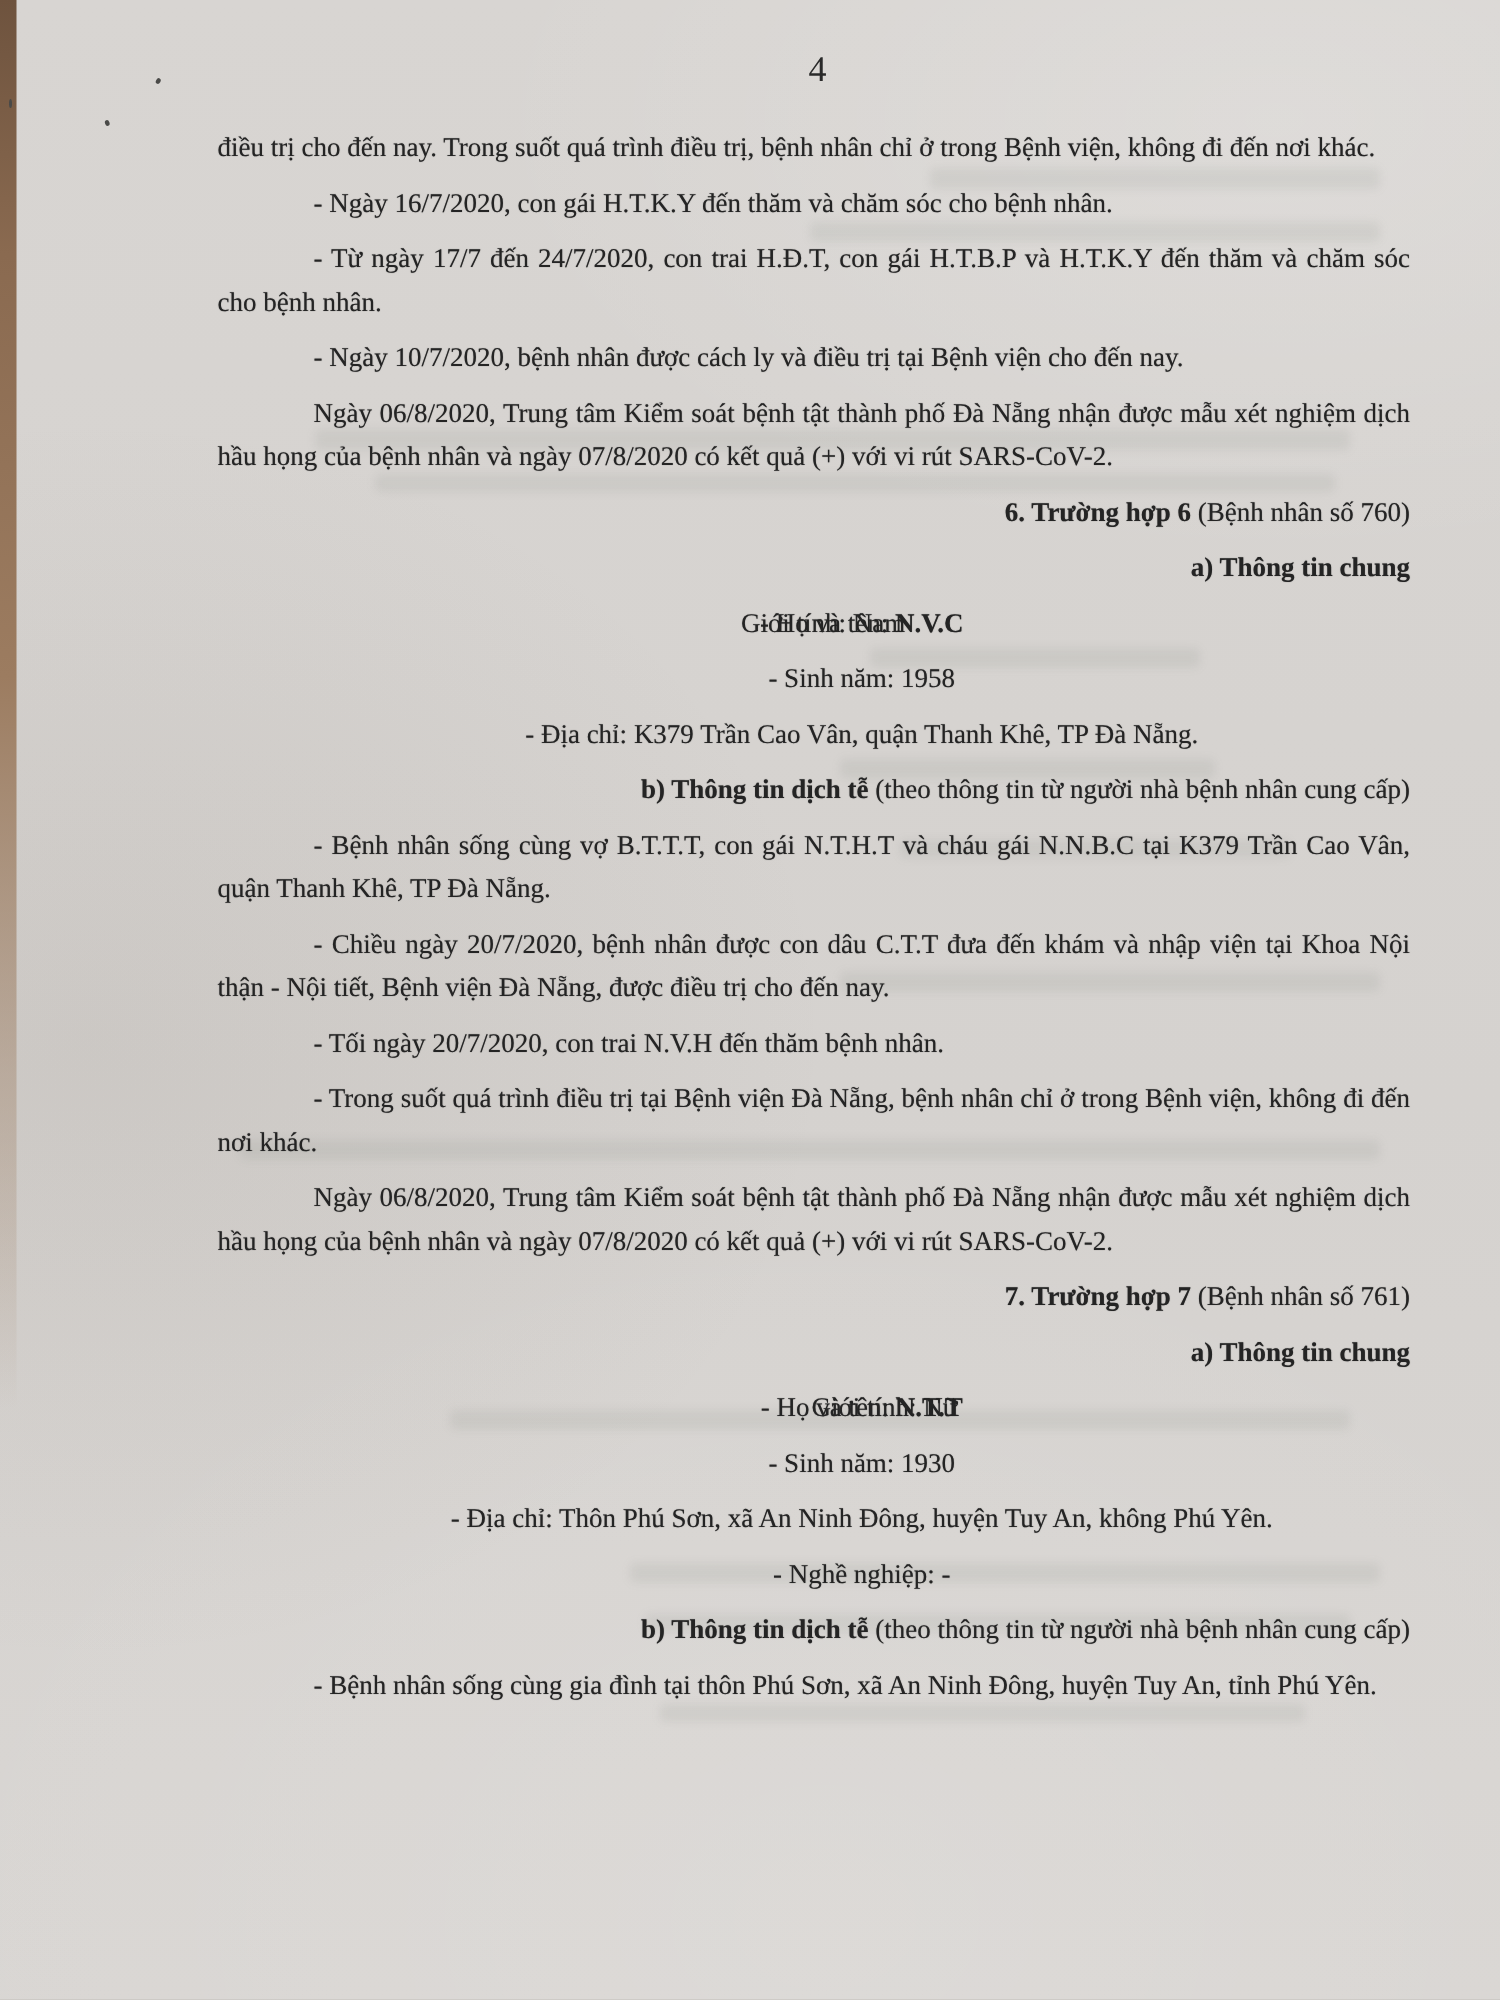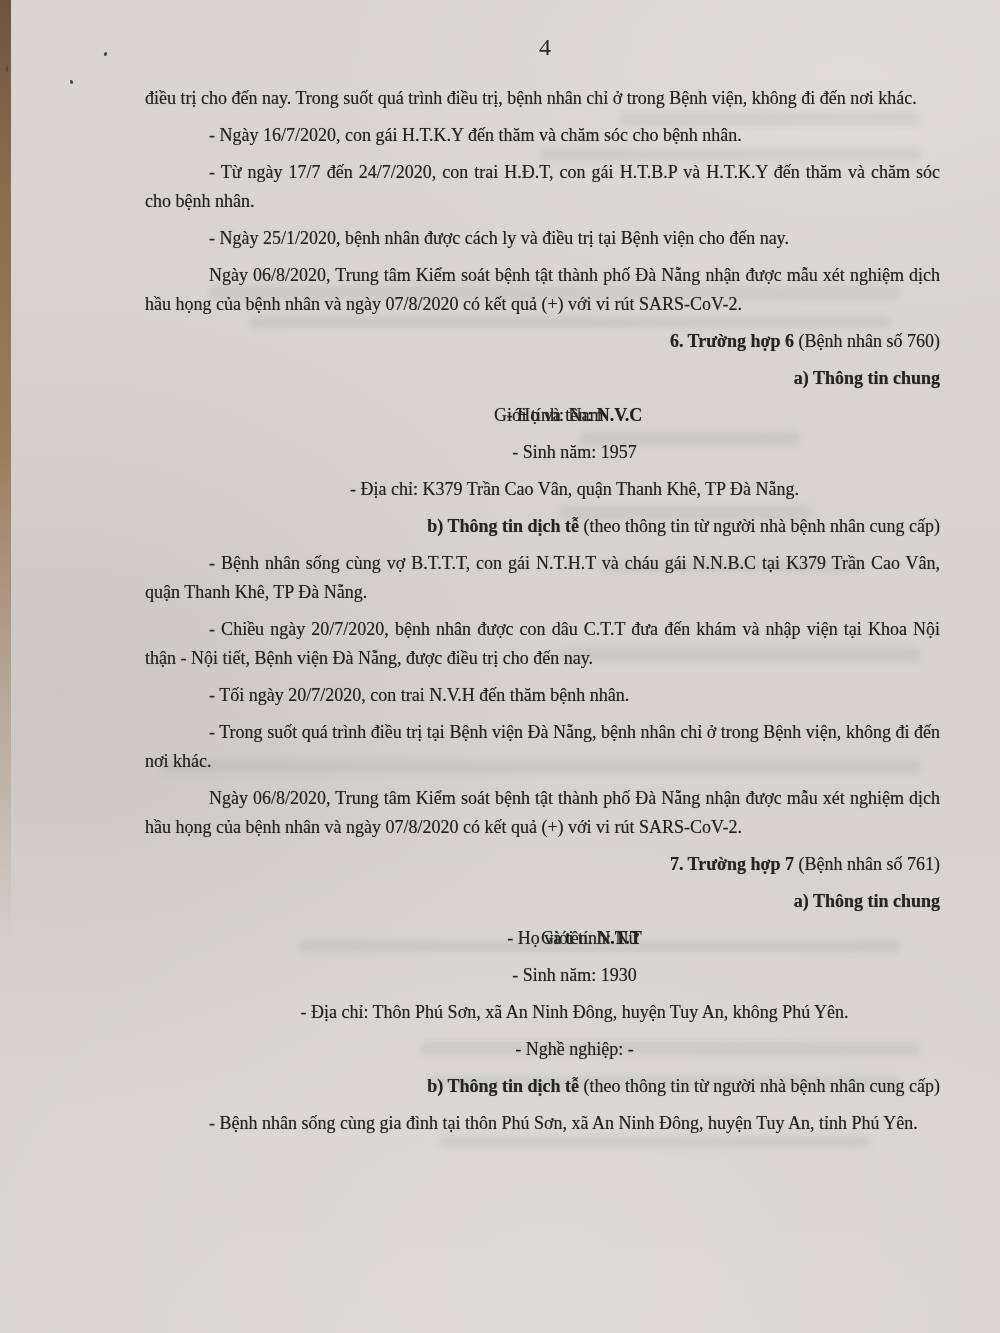--- a/index.html
+++ b/index.html
@@ -92,39 +92,39 @@
   <div class="pagenum">4</div>
 
   <main class="doc">
 
     <p class="noindent">điều trị cho đến nay. Trong suốt quá trình điều trị, bệnh nhân chỉ ở trong Bệnh viện, không đi đến nơi khác.</p>
 
     <p>- Ngày 16/7/2020, con gái H.T.K.Y đến thăm và chăm sóc cho bệnh nhân.</p>
 
     <p>- Từ ngày 17/7 đến 24/7/2020, con trai H.Đ.T, con gái H.T.B.P và H.T.K.Y đến thăm và chăm sóc cho bệnh nhân.</p>
 
-    <p>- Ngày 25/1/2020, bệnh nhân được cách ly và điều trị tại Bệnh viện cho đến nay.</p>
+    <p>- Ngày 10/7/2020, bệnh nhân được cách ly và điều trị tại Bệnh viện cho đến nay.</p>
 
     <p>Ngày 06/8/2020, Trung tâm Kiểm soát bệnh tật thành phố Đà Nẵng nhận được mẫu xét nghiệm dịch hầu họng của bệnh nhân và ngày 07/8/2020 có kết quả (+) với vi rút SARS-CoV-2.</p>
 
     <h2><b>6. Trường hợp 6</b>
       <span>(Bệnh nhân số 760)</span></h2>
 
     <h3>a) Thông tin chung</h3>
 
     <p class="field name-line">
       <span>- Họ và tên:</span>
       <b>N.V.C</b>
       <span class="gender g6">
         <span>Giới tính:</span>
         <span>Nam</span>
       </span>
     </p>
 
-    <p class="field">- Sinh năm: 1957</p>
+    <p class="field">- Sinh năm: 1958</p>
 
     <p class="field">- Địa chỉ: K379 Trần Cao Vân, quận Thanh Khê, TP Đà Nẵng.</p>
 
     <h3><span>b) Thông tin dịch tễ</span>
       <span style="font-weight:normal">(theo thông tin từ người nhà bệnh nhân cung cấp)</span></h3>
 
     <p>- Bệnh nhân sống cùng vợ B.T.T.T, con gái N.T.H.T và cháu gái N.N.B.C tại K379 Trần Cao Vân, quận Thanh Khê, TP Đà Nẵng.</p>
 
     <p>- Chiều ngày 20/7/2020, bệnh nhân được con dâu C.T.T đưa đến khám và nhập viện tại Khoa Nội thận - Nội tiết, Bệnh viện Đà Nẵng, được điều trị cho đến nay.</p>
 

